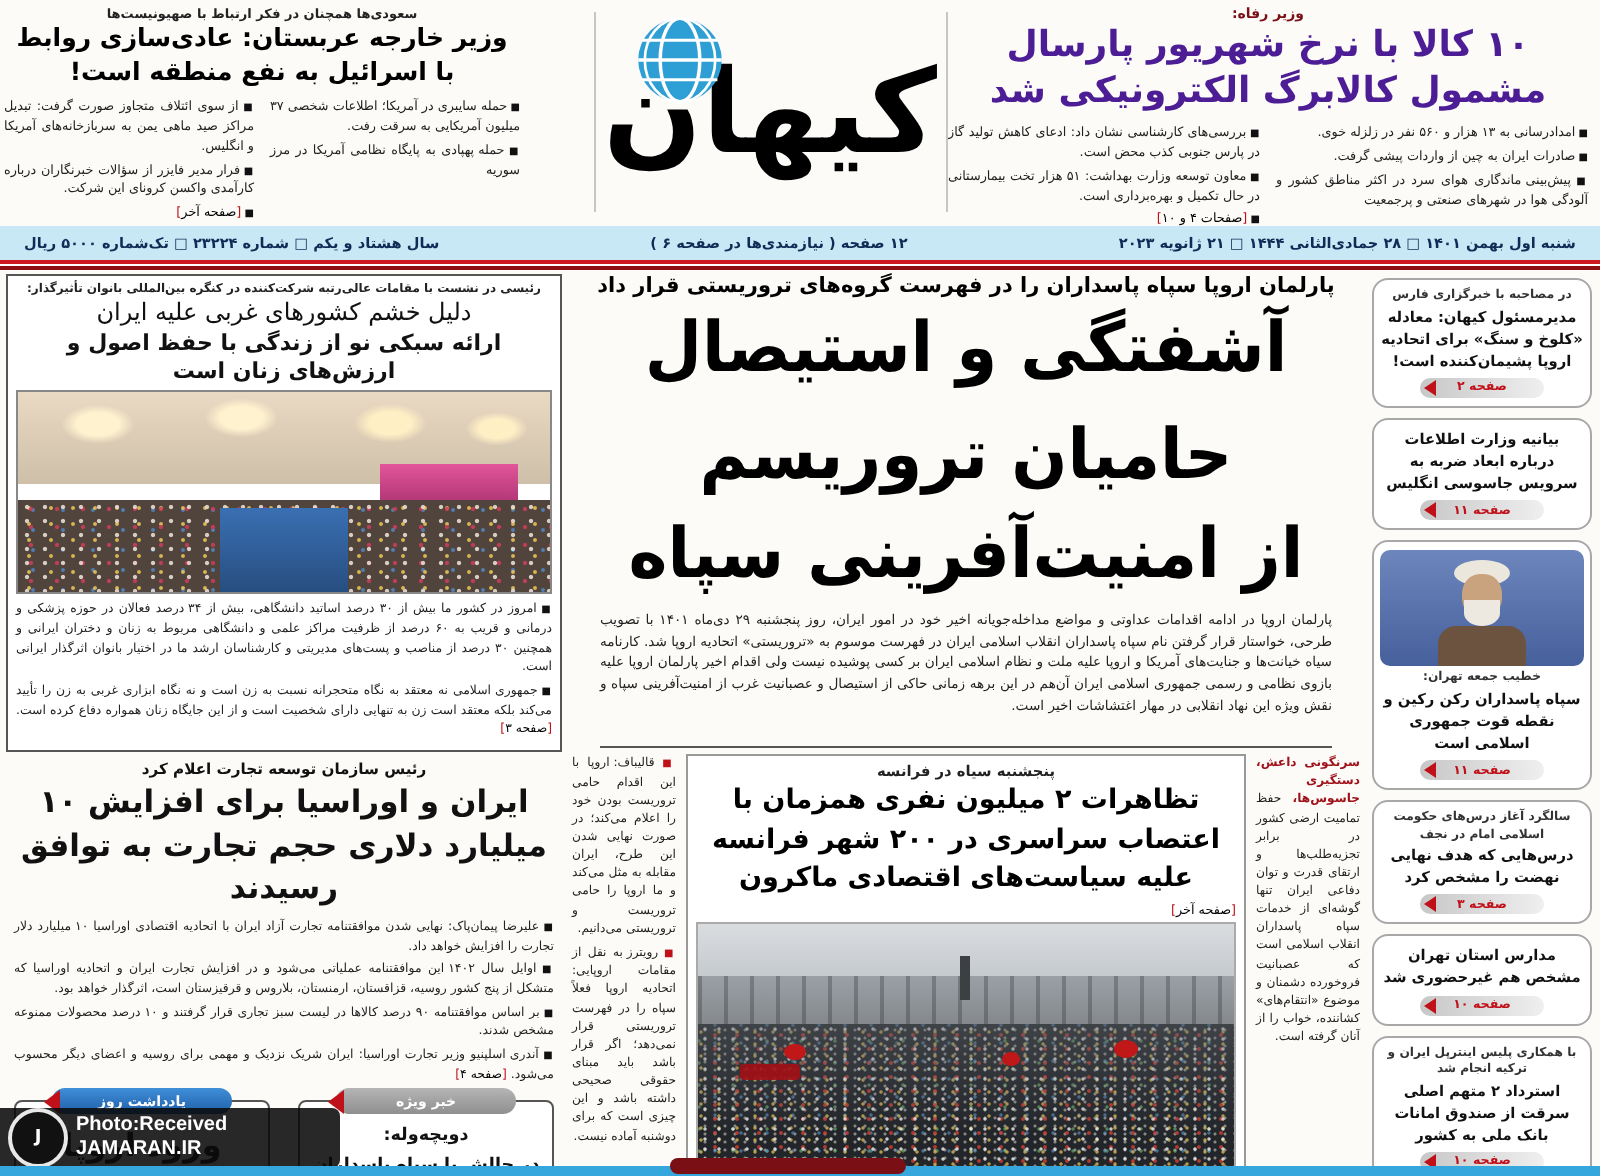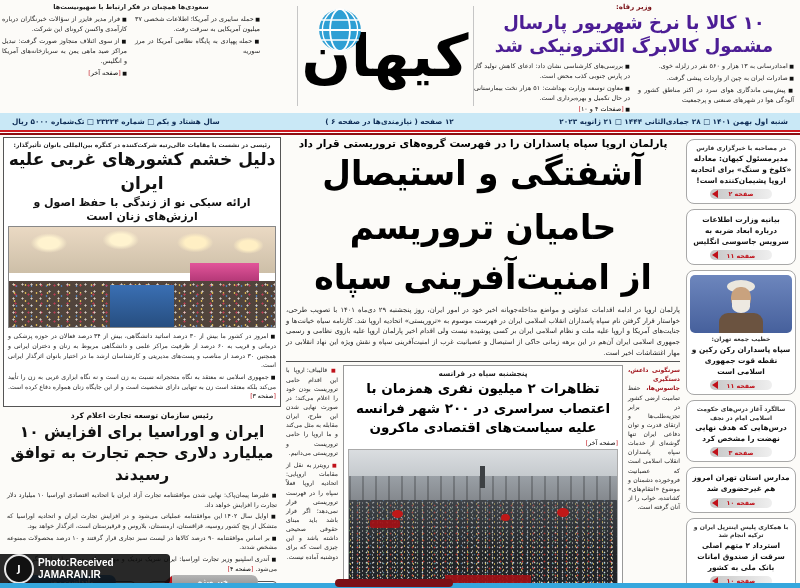--- a/index.html
+++ b/index.html
@@ -49,22 +49,22 @@
   .clericph .turban{position:absolute;top:5px;left:50%;transform:translateX(-50%);width:28px;height:13px;background:#ebe7dd;border-radius:50%}
   .clericph .face{position:absolute;top:12px;left:50%;transform:translateX(-50%);width:20px;height:22px;background:#c9a27e;border-radius:45%}
   .clericph .beard{position:absolute;top:25px;left:50%;transform:translateX(-50%);width:18px;height:13px;background:#ede9e1;border-radius:0 0 50% 50%}
   .clericph .robe{position:absolute;top:38px;left:50%;transform:translateX(-50%);width:44px;height:22px;background:#6b5340;border-radius:9px 9px 0 0}
 
   
   .mid{position:absolute;top:137px;right:120px;width:394px}
   .mid .kicker{font-size:10.5px;font-weight:bold;text-align:center;color:#000}
   .mid .bighl{font-size:33px;font-weight:900;text-align:center;line-height:1.55;color:#000;
               transform:scaleY(1.05)}
-  .lede{font-size:6.8px;line-height:1.55;text-align:justify;margin:3px 0 0;color:#222;
-        border-bottom:1px solid #555;padding-bottom:3px}
+  .lede{font-size:6.8px;line-height:1.55;text-align:justify;margin:3px 14px 0;color:#222;
+        border-bottom:1px solid #555;padding-bottom:15px}
   .mid-row{display:flex;gap:5px;margin-top:3px;align-items:stretch}
   .fragcol{width:52px;font-size:6.1px;line-height:1.5;text-align:justify;color:#222}
   .fragcol p{margin:0 0 3px}
   .fragcol .rb::before{content:"■ ";color:#c0111a;font-size:5px}
   .fragcol .lead-in{color:#a0121a;font-weight:bold}
 
   .france{flex:1;border:1px solid #999;padding:3px 4px 4px;background:#fff;display:flex;flex-direction:column}
   .france .fk{font-size:7.4px;font-weight:bold;text-align:center;color:#222}
   .france .fh{font-size:13.5px;font-weight:800;text-align:center;line-height:1.45;color:#000;margin-top:1px}
   .france .fp{font-size:6.4px;margin-top:1px}
@@ -87,21 +87,21 @@
       background-position:0 0,3px 2px,6px 1px,2px 5px,9px 3px,1px 1px}
   .photo-fr .crowd::before{content:"";position:absolute;inset:0;
       background:linear-gradient(rgba(90,96,102,.5),rgba(15,16,18,.05) 55%)}
   .bal{position:absolute;border-radius:50%;background:#c01818}
   .banner{position:absolute;background:#a11016;border-radius:2px;opacity:.92}
 
   
   .leftcol{position:absolute;top:137px;left:3px;width:278px}
   .raisi{border:1.5px solid #555;padding:3px 4px;text-align:center;background:#fff}
   .raisi .rk{font-size:6px;font-weight:bold;color:#222}
-  .raisi .rh1{font-size:17px;font-weight:bold;line-height:1.4}
+  .raisi .rh1{font-size:12px;font-weight:normal;line-height:1.4}
   .raisi .rh2{font-size:11px;font-weight:bold;line-height:1.3}
   .hall{height:100px;position:relative;overflow:hidden;border:1px solid #888;margin-top:2px}
   .hall .ceil{position:absolute;top:0;height:46px;left:0;right:0;
       background:
        radial-gradient(ellipse 26px 14px at 15% 35%,#fff3cf 0 40%,transparent 70%),
        radial-gradient(ellipse 26px 14px at 42% 28%,#fff3cf 0 40%,transparent 70%),
        radial-gradient(ellipse 26px 14px at 70% 34%,#ffefc4 0 40%,transparent 70%),
        radial-gradient(ellipse 22px 12px at 90% 40%,#ffefc4 0 40%,transparent 70%),
        linear-gradient(#ead9c3,#cdbfa8)}
   .hall .screen{position:absolute;top:36px;right:6%;width:26%;height:24px;
@@ -175,28 +175,29 @@
       <line x1="3" y1="11" x2="37" y2="11" stroke="#fff" stroke-width="1.4"></line>
       <line x1="3" y1="29" x2="37" y2="29" stroke="#fff" stroke-width="1.4"></line>
     </svg>
     <div class="logo-text">کیهان</div>
   </div>
   <div class="vr" style="right:326px"></div>
   <div class="vr" style="right:502px"></div>
 
   <div class="top-story ts-left">
     <div class="kicker-xs">سعودی‌ها همچنان در فکر ارتباط با صهیونیست‌ها</div>
+    <div class="hl">وزیر خارجه عربستان: عادی‌سازی روابط با اسرائیل به نفع منطقه است!</div>
     <div class="bullets-row">
       <ul class="bullets">
         <li>حمله سایبری در آمریکا؛ اطلاعات شخصی ۳۷ میلیون آمریکایی به سرقت رفت.</li>
         <li>حمله پهپادی به پایگاه نظامی آمریکا در مرز سوریه</li>
       </ul>
       <ul class="bullets">
+        <li>از سوی ائتلاف متجاوز صورت گرفت: تبدیل مراکز صید ماهی یمن به سربازخانه‌های آمریکا و انگلیس.</li>
         <li>فرار مدیر فایزر از سؤالات خبرنگاران درباره کارآمدی واکسن کرونای این شرکت.</li>
-        <li>از سوی ائتلاف متجاوز صورت گرفت: تبدیل مراکز صید ماهی یمن به سربازخانه‌های آمریکا و انگلیس.</li>
         <li><span class="pnote"><span class="bracket">[</span><span>صفحه آخر</span><span class="bracket">]</span></span></li>
       </ul>
     </div>
   </div>
 
   <div class="infobar">
     <span>شنبه اول بهمن ۱۴۰۱ □ ۲۸ جمادی‌الثانی ۱۴۴۴ □ ۲۱ ژانویه ۲۰۲۳</span>
     <span>۱۲ صفحه ( نیازمندی‌ها در صفحه ۶ )</span>
     <span>سال هشتاد و یکم □ شماره ۲۳۲۲۴ □ تک‌شماره ۵۰۰۰ ریال</span>
   </div>
@@ -239,21 +240,21 @@
     <div class="card">
       <div class="ck">سالگرد آغاز درس‌های حکومت اسلامی امام در نجف</div>
       <div class="ct">درس‌هایی که هدف نهایی نهضت را مشخص کرد</div>
       <div class="btn">
           <span class="arr"></span>
           <span>صفحه ۳</span>
         </div>
     </div>
 
     <div class="card">
-      <div class="ct">مدارس استان تهران امروز هم غیرحضوری شد</div>
+      <div class="ct">مدارس استان تهران مشخص هم غیرحضوری شد</div>
       <div class="btn">
           <span class="arr"></span>
           <span>صفحه ۱۰</span>
         </div>
     </div>
 
     <div class="card">
       <div class="ck">با همکاری پلیس اینترپل ایران و ترکیه انجام شد</div>
       <div class="ct">استرداد ۲ متهم اصلی سرقت از صندوق امانات بانک ملی به کشور</div>
       <div class="btn">

